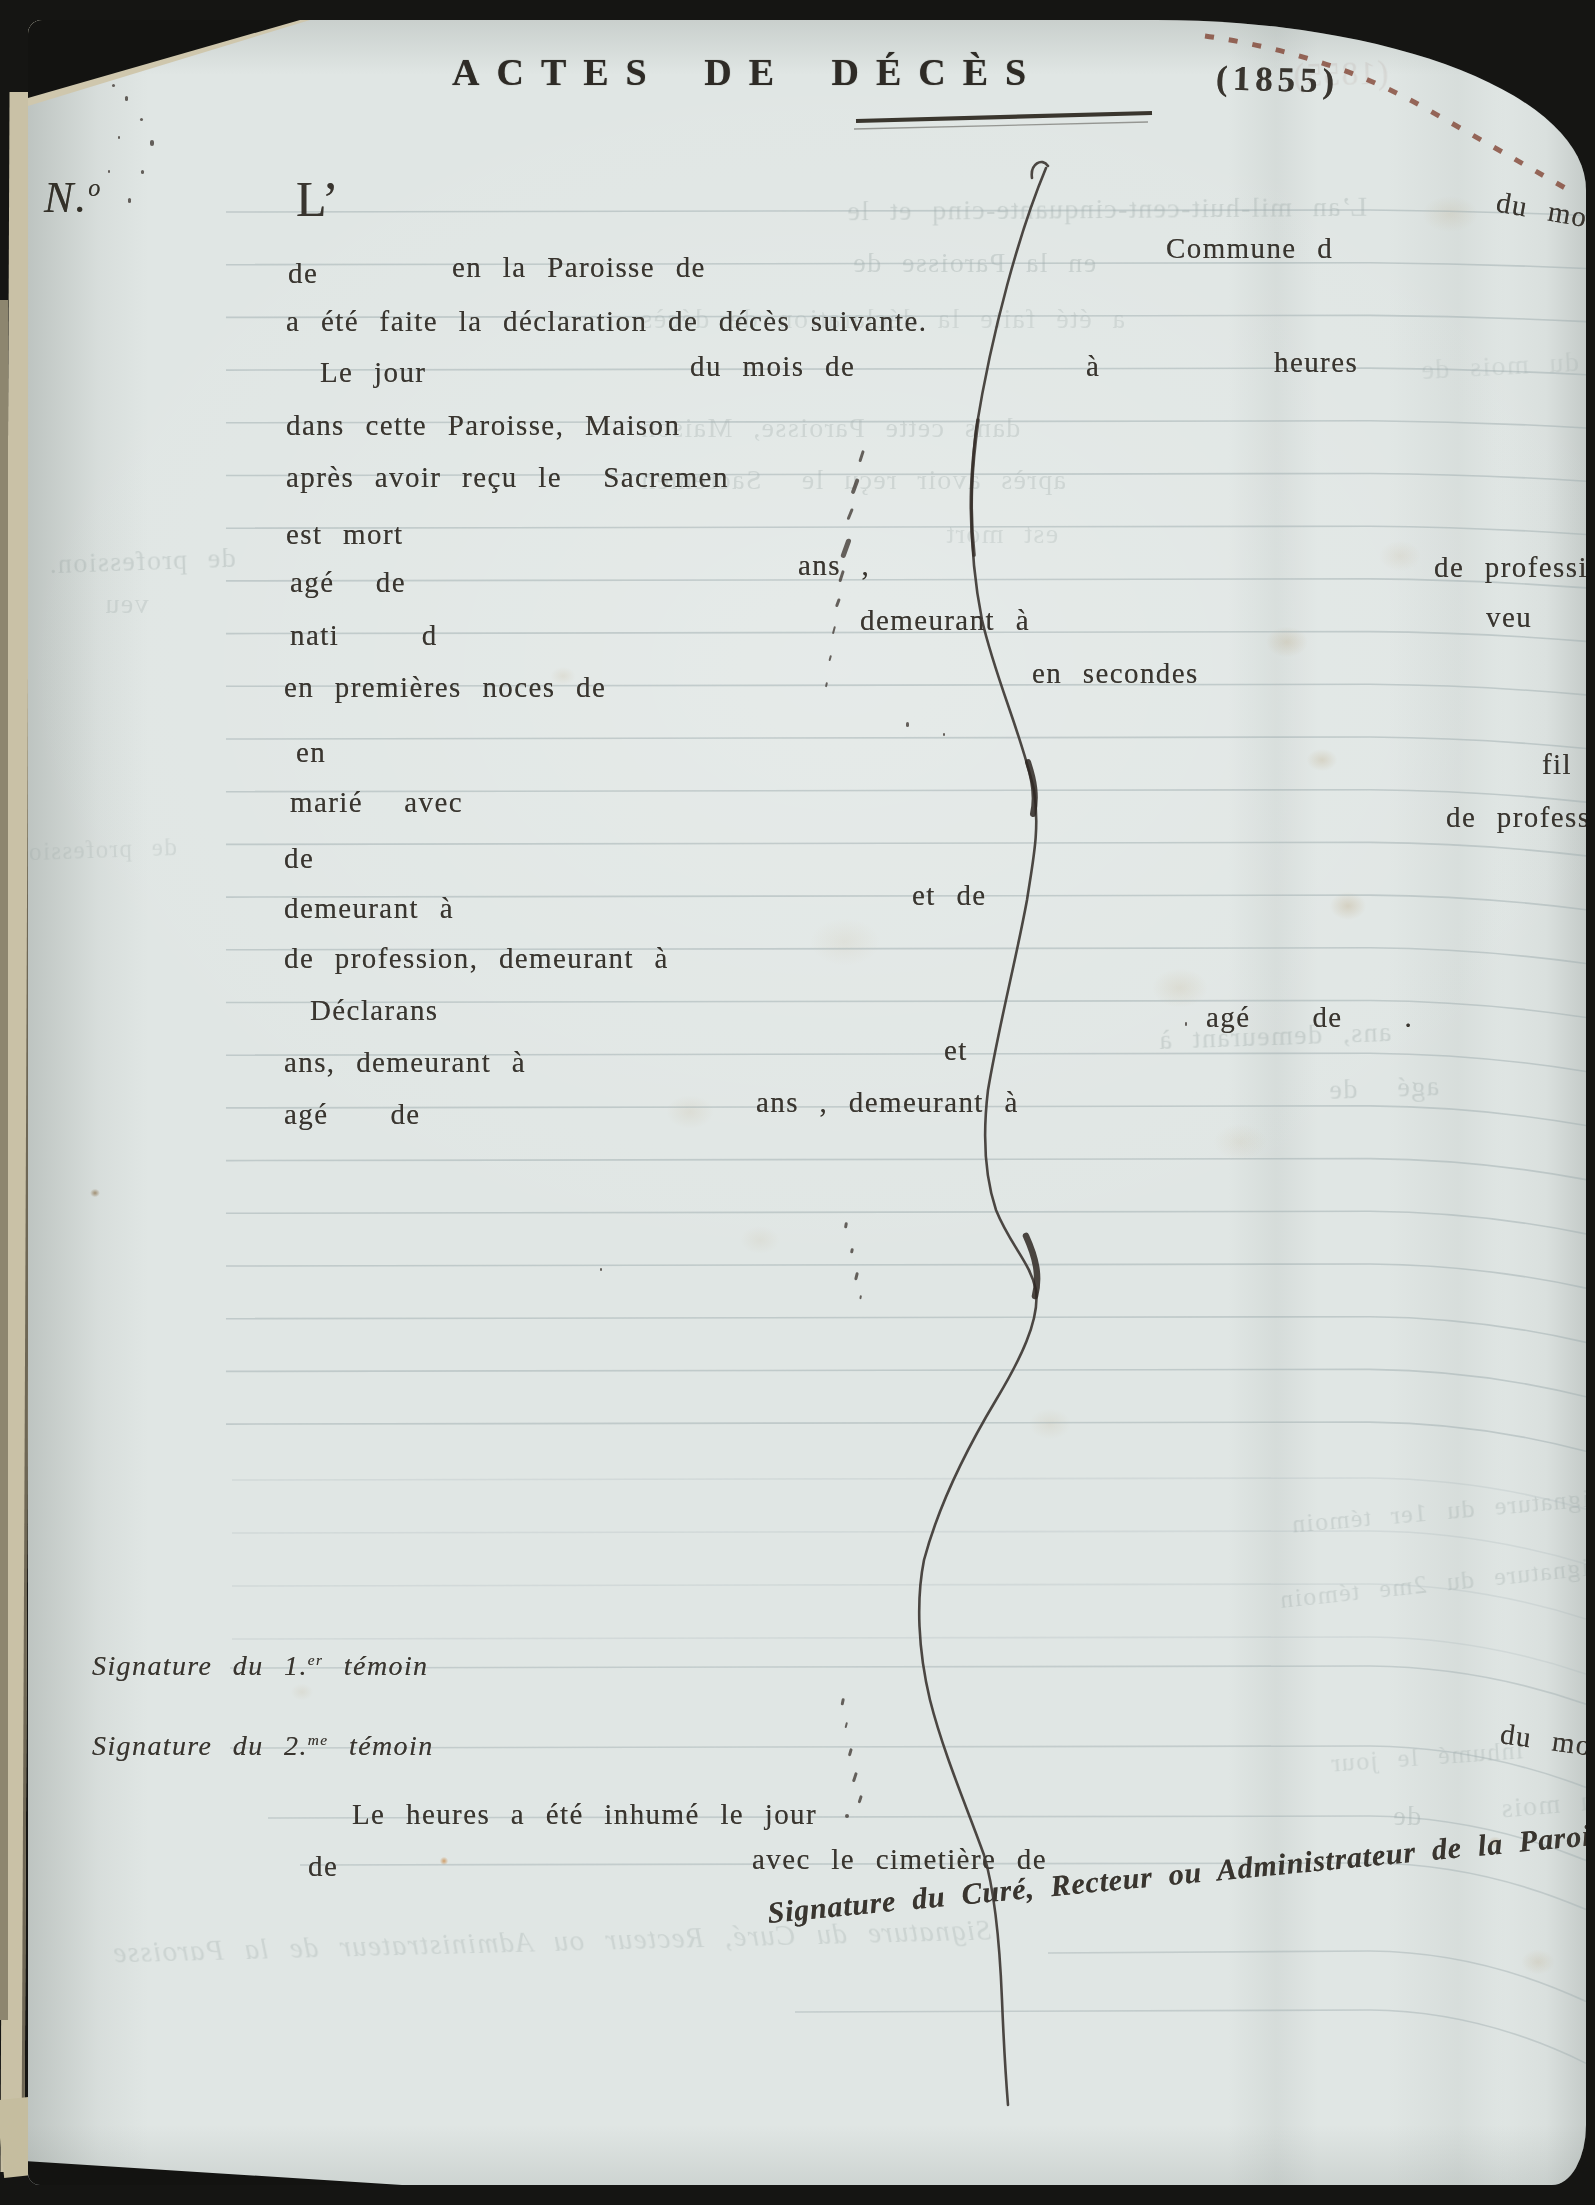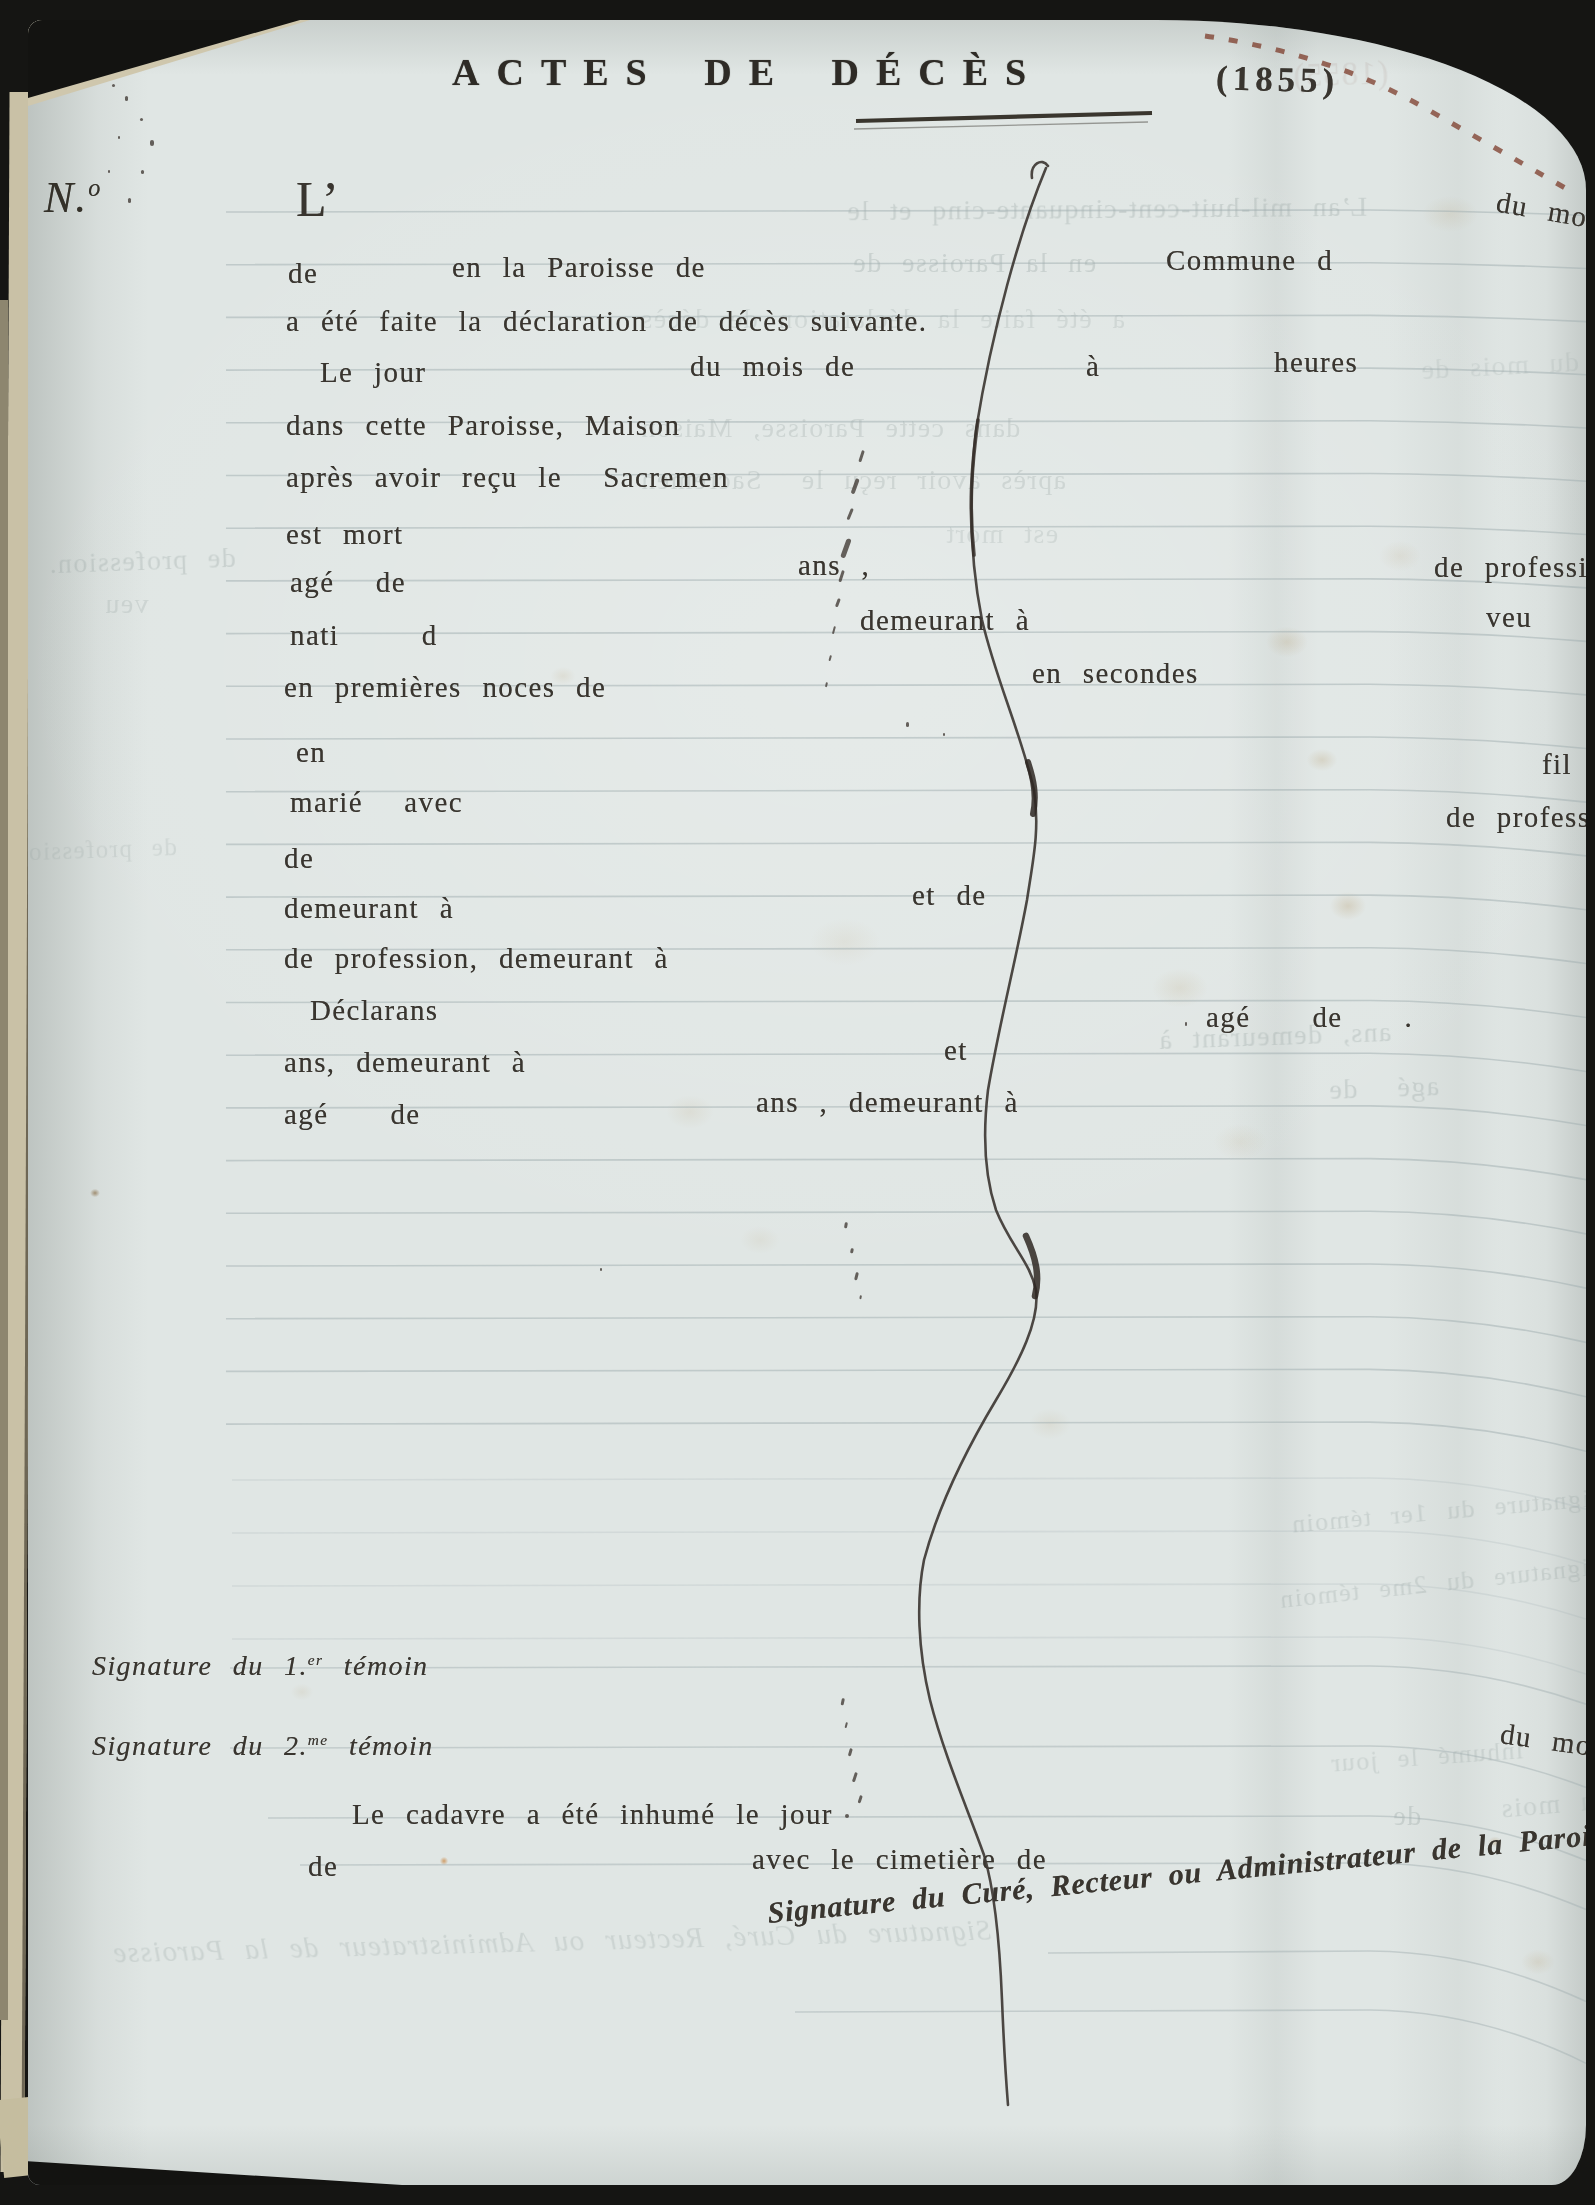--- a/index.html
+++ b/index.html
@@ -150,21 +150,21 @@
   <span class="frag numero" style="left:44px;top:172px"><span>N.</span><sup>o</sup></span>
 
   <span class="frag title" style="left:452px;top:50px">ACTES DE DÉCÈS</span>
   <span class="frag title-year" style="left:1216px;top:60px;transform:rotate(1.5deg)">(1855)</span>
 
   <span class="frag dropcap" style="left:296px;top:174px">L’</span>
   <span class="frag clip-r" style="left:1496px;top:194px;transform:rotate(10deg)">du mois</span>
 
   <span class="frag" style="left:288px;top:257px">de</span>
   <span class="frag" style="left:452px;top:251px">en la Paroisse de</span>
-  <span class="frag" style="left:1166px;top:244px">Commune d</span>
+  <span class="frag" style="left:1166px;top:232px">Commune d</span>
 
   <span class="frag" style="left:286px;top:305px">a été faite la déclaration de décès suivante.</span>
 
   <span class="frag" style="left:320px;top:356px">Le jour</span>
   <span class="frag" style="left:690px;top:350px">du mois de</span>
   <span class="frag" style="left:1086px;top:350px">à</span>
   <span class="frag" style="left:1274px;top:346px">heures</span>
 
   <span class="frag" style="left:286px;top:409px">dans cette Paroisse, Maison</span>
   <span class="frag" style="left:286px;top:461px">après avoir reçu le  Sacremen</span>
@@ -200,21 +200,21 @@
   <span class="frag" style="left:284px;top:1046px">ans, demeurant à</span>
   <span class="frag" style="left:944px;top:1034px">et</span>
 
   <span class="frag" style="left:284px;top:1098px">agé   de</span>
   <span class="frag" style="left:756px;top:1086px">ans , demeurant à</span>
 
   <span class="frag it" style="left:92px;top:1650px;font-size:28px"><span>Signature du 1.</span><sup>er</sup><span> témoin</span></span>
   <span class="frag it" style="left:92px;top:1730px;font-size:28px"><span>Signature du 2.</span><sup>me</sup><span> témoin</span></span>
   <span class="frag clip-r" style="left:1500px;top:1724px;transform:rotate(8deg)">du mois</span>
 
-  <span class="frag" style="left:352px;top:1798px">Le cadavre a été inhumé le jour</span>
+  <span class="frag" style="left:352px;top:1798px">Le heures a été inhumé le jour</span>
   <span class="frag" style="left:308px;top:1850px">de</span>
   <span class="frag" style="left:752px;top:1843px">avec le cimetière de</span>
 
   <span class="frag it bold" style="left:766px;top:1896px;font-size:30px;letter-spacing:.8px;word-spacing:8px;transform:rotate(-5.4deg);transform-origin:left top">Signature du Curé, Recteur ou Administrateur de la Paroisse</span>
 
   <svg id="ink" class="layer" width="1595" height="2205">
     <path d="M 1032 178 C 1030 164 1042 157 1048 166
          M 1046 168
          C 1020 230 992 330 976 430
          C 968 500 970 560 982 620

